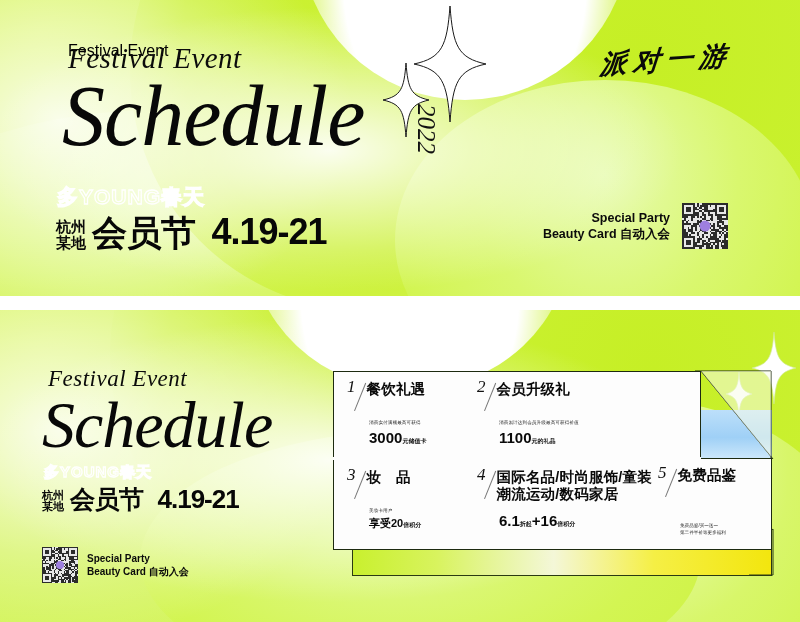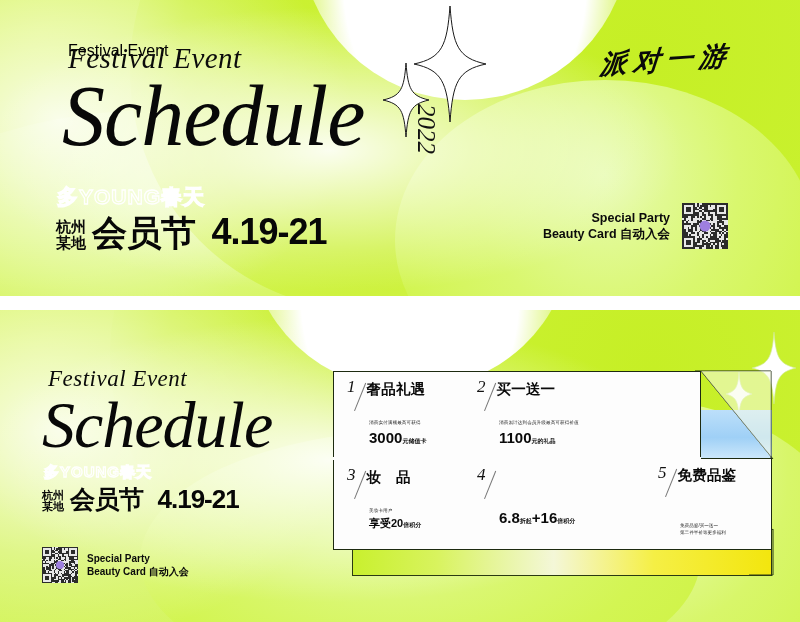--- a/index.html
+++ b/index.html
@@ -1227,33 +1227,33 @@
     </div>
 
     <div class="card-white" id="card-upper"></div>
     <div class="card-white" id="card-lower"></div>
     <div class="card-white" id="card-upper-fix"></div>
 
     <div class="card-item" style="left:22px;top:18px;width:120px;">
       <div class="ci-head">
         <span class="ci-num">1</span>
         <span class="ci-slash"></span>
-        <span class="ci-title">奢品礼遇</span>
+        <span class="ci-title">餐饮礼遇</span>
       </div>
       <div class="ci-sub" style="margin-left:22px;">消费实付满额最高可获得</div>
       <div class="ci-val" style="margin-left:22px;">
         <span>3000</span><span class="unit">元储值卡</span>
       </div>
     </div>
 
     <div class="card-item" style="left:152px;top:18px;width:210px;">
       <div class="ci-head">
         <span class="ci-num">2</span>
         <span class="ci-slash"></span>
-        <span class="ci-title">买一送一</span>
+        <span class="ci-title">会员升级礼</span>
       </div>
       <div class="ci-sub" style="margin-left:22px;">消费累计达到会员升级最高可获得价值</div>
       <div class="ci-val" style="margin-left:22px;">
         <span>1100</span><span class="unit">元的礼品</span>
       </div>
     </div>
 
     <div class="card-item" style="left:22px;top:106px;width:120px;">
       <div class="ci-head">
         <span class="ci-num">3</span>
@@ -1263,23 +1263,27 @@
       <div class="ci-sub" style="margin-left:22px;">美妆卡用户</div>
       <div class="ci-val" style="margin-left:22px;font-size:11px;">
         <span>享受20</span><span class="unit">倍积分</span>
       </div>
     </div>
 
     <div class="card-item" style="left:152px;top:106px;width:215px;">
       <div class="ci-head">
         <span class="ci-num">4</span>
         <span class="ci-slash"></span>
+        <span class="ci-title">
+          <span style="display:block;">国际名品/时尚服饰/童装</span>
+          <span style="display:block;">潮流运动/数码家居</span>
+        </span>
       </div>
       <div class="ci-val" style="margin-left:22px;margin-top:11px;">
-        <span>6.8</span><span class="unit">折起</span><span>+16</span><span class="unit">倍积分</span>
+        <span>6.1</span><span class="unit">折起</span><span>+16</span><span class="unit">倍积分</span>
       </div>
     </div>
 
     <div class="card-item" style="left:333px;top:104px;width:110px;">
       <div class="ci-head">
         <span class="ci-num">5</span>
         <span class="ci-slash"></span>
         <span class="ci-title">免费品鉴</span>
       </div>
       <div class="ci-note" style="margin-left:22px;margin-top:25px;">

